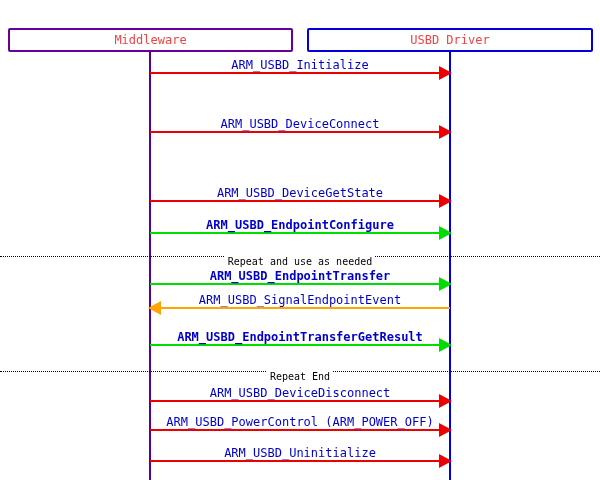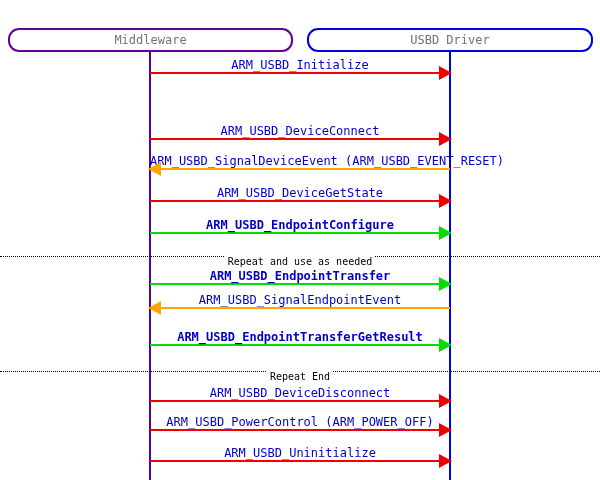--- a/index.html
+++ b/index.html
@@ -8,23 +8,23 @@
     width:600px;height:480px;
     background:#ffffff;
     overflow:hidden;
     font-family:"DejaVu Sans Mono","Liberation Mono",monospace;
   }
   
   .pbox{
     position:absolute;top:28px;height:20px;
     background:#fff;
     border:2px solid #000;
-    border-radius:11px;
+    border-radius:2px;
     display:flex;align-items:center;justify-content:center;
-    font-size:12px;color:#737373;
+    font-size:12px;color:#ef4444;
     z-index:3;
   }
   .pbox.middleware{left:8px;width:281px;border-color:#660099;}
   .pbox.driver{left:307px;width:282px;border-color:#0000dd;}
   
   .lifeline{position:absolute;top:52px;height:428px;width:2px;z-index:1;}
   .lifeline.left{left:149px;background:#550099;}
   .lifeline.right{left:449px;background:#0000dd;}
   
   .msg{
@@ -84,26 +84,22 @@
     <span>USBD Driver</span>
   </div>
 
   <div class="lifeline left"></div>
   <div class="lifeline right"></div>
 
   <div class="msg rightdir red" style="top:57px">
     <span class="mlabel">ARM_USBD_Initialize</span>
     <span class="head"></span>
   </div>
-  <div class="msg rightdir red" style="top:123px">
+  <div class="msg rightdir red" style="top:116px">
     <span class="mlabel">ARM_USBD_DeviceConnect</span>
-    <span class="head"></span>
-  </div>
-  <div class="msg leftdir orange" style="top:153px">
-    <span class="mlabel">ARM_USBD_SignalDeviceEvent (ARM_USBD_EVENT_RESET)</span>
     <span class="head"></span>
   </div>
   <div class="msg rightdir red" style="top:185px">
     <span class="mlabel">ARM_USBD_DeviceGetState</span>
     <span class="head"></span>
   </div>
   <div class="msg rightdir green" style="top:217px">
     <span class="mlabel">ARM_USBD_EndpointConfigure</span>
     <span class="head"></span>
   </div>

